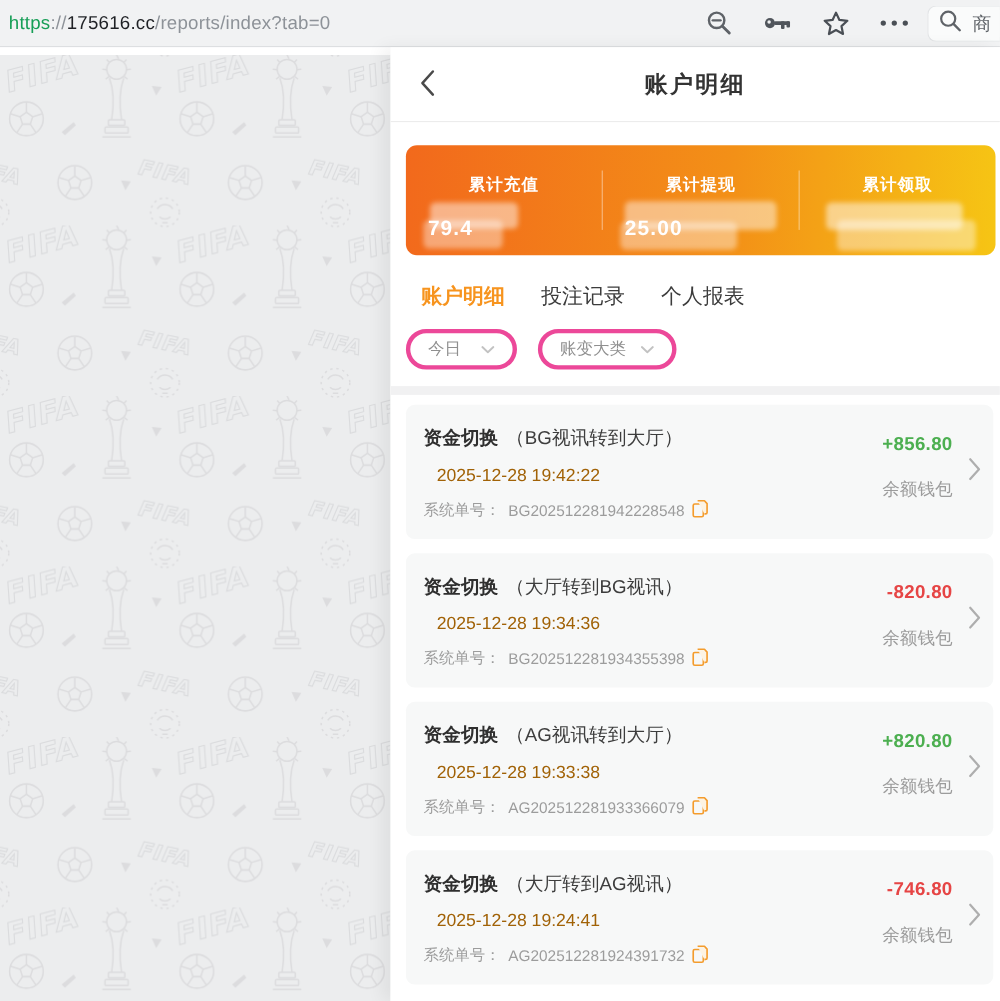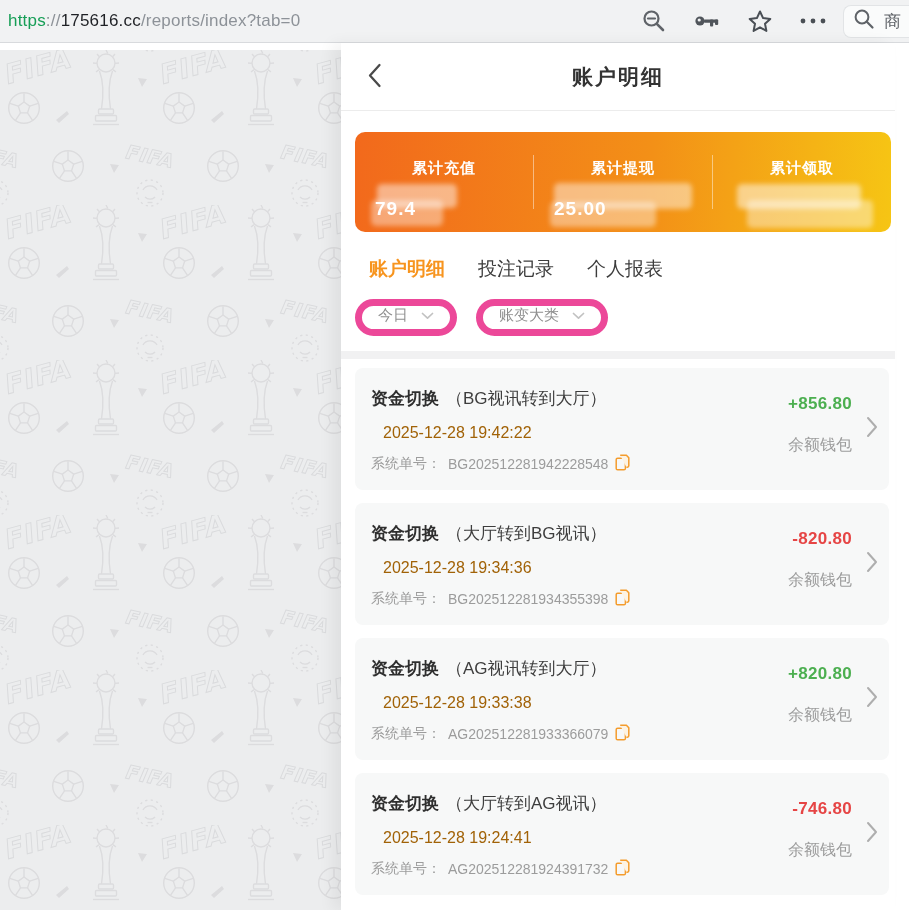--- a/index.html
+++ b/index.html
@@ -29,21 +29,21 @@
 
   
   .page{position:relative;width:909px;height:867px;background:#fff;}
   .left-bg{position:absolute;left:0;top:7px;width:355px;height:860px;background:#ecedee;overflow:hidden;}
   .left-bg svg{display:block;}
   .pat{stroke:#dcdcde;fill:none;stroke-width:1.4;}
   .pat-fill{fill:#dcdcde;stroke:none;}
   .pat-text{fill:none;stroke:#dadbdd;stroke-width:1;font-weight:bold;font-style:italic;
     font-family:"DejaVu Sans",sans-serif;letter-spacing:1px;}
 
-  .content{position:absolute;left:341px;top:0;width:554px;height:867px;background:#fff;
+  .content{position:absolute;left:355px;top:0;width:554px;height:867px;background:#fff;
     box-shadow:-9px 0 14px rgba(0,0,0,.055);overflow:hidden;}
 
   
   header{height:68px;border-bottom:1px solid #ececec;position:relative;
     display:flex;align-items:center;justify-content:center;}
   .page-title{font-size:21px;font-weight:600;color:#333;letter-spacing:2px;}
   .back-button{position:absolute;left:26px;top:50%;transform:translateY(-50%);cursor:pointer;
     background:none;border:none;display:flex;}
 
   
@@ -66,21 +66,21 @@
   
   .tabs{display:flex;gap:33px;padding:24px 0 0 28px;}
   .tab{background:none;border:none;cursor:pointer;font-family:inherit;}
   .tab .tab-label{font-size:19px;color:#3c3c3c;display:block;}
   .tab .under{height:6px;border-radius:3px;margin-top:9px;background:transparent;}
   .tab.active .tab-label{color:var(--accent);font-weight:700;}
   .tab.active .under{background:var(--accent);}
 
   
   .filters{display:flex;gap:19px;padding:17px 0 15px 14px;}
-  .pill{display:inline-flex;gap:13px;border:7px solid #ec4899;background:#fff;
+  .pill{display:inline-flex;align-items:center;gap:13px;border:4px solid #ec4899;background:#fff;
     border-radius:19px;padding:0 16px;height:37px;color:#8f8f8f;font-size:15px;cursor:pointer;
     font-family:inherit;}
   .pill:first-child{min-width:101px;justify-content:space-between;}
 
   .divider-strip{height:8px;background:#f1f1f2;}
 
   
   .records{padding:9px 6px 0 14px;display:flex;flex-direction:column;gap:13px;}
   .card{position:relative;background:#f7f8f8;border-radius:8px;padding:19px 14px 15px 16px;
     height:122px;cursor:pointer;}

